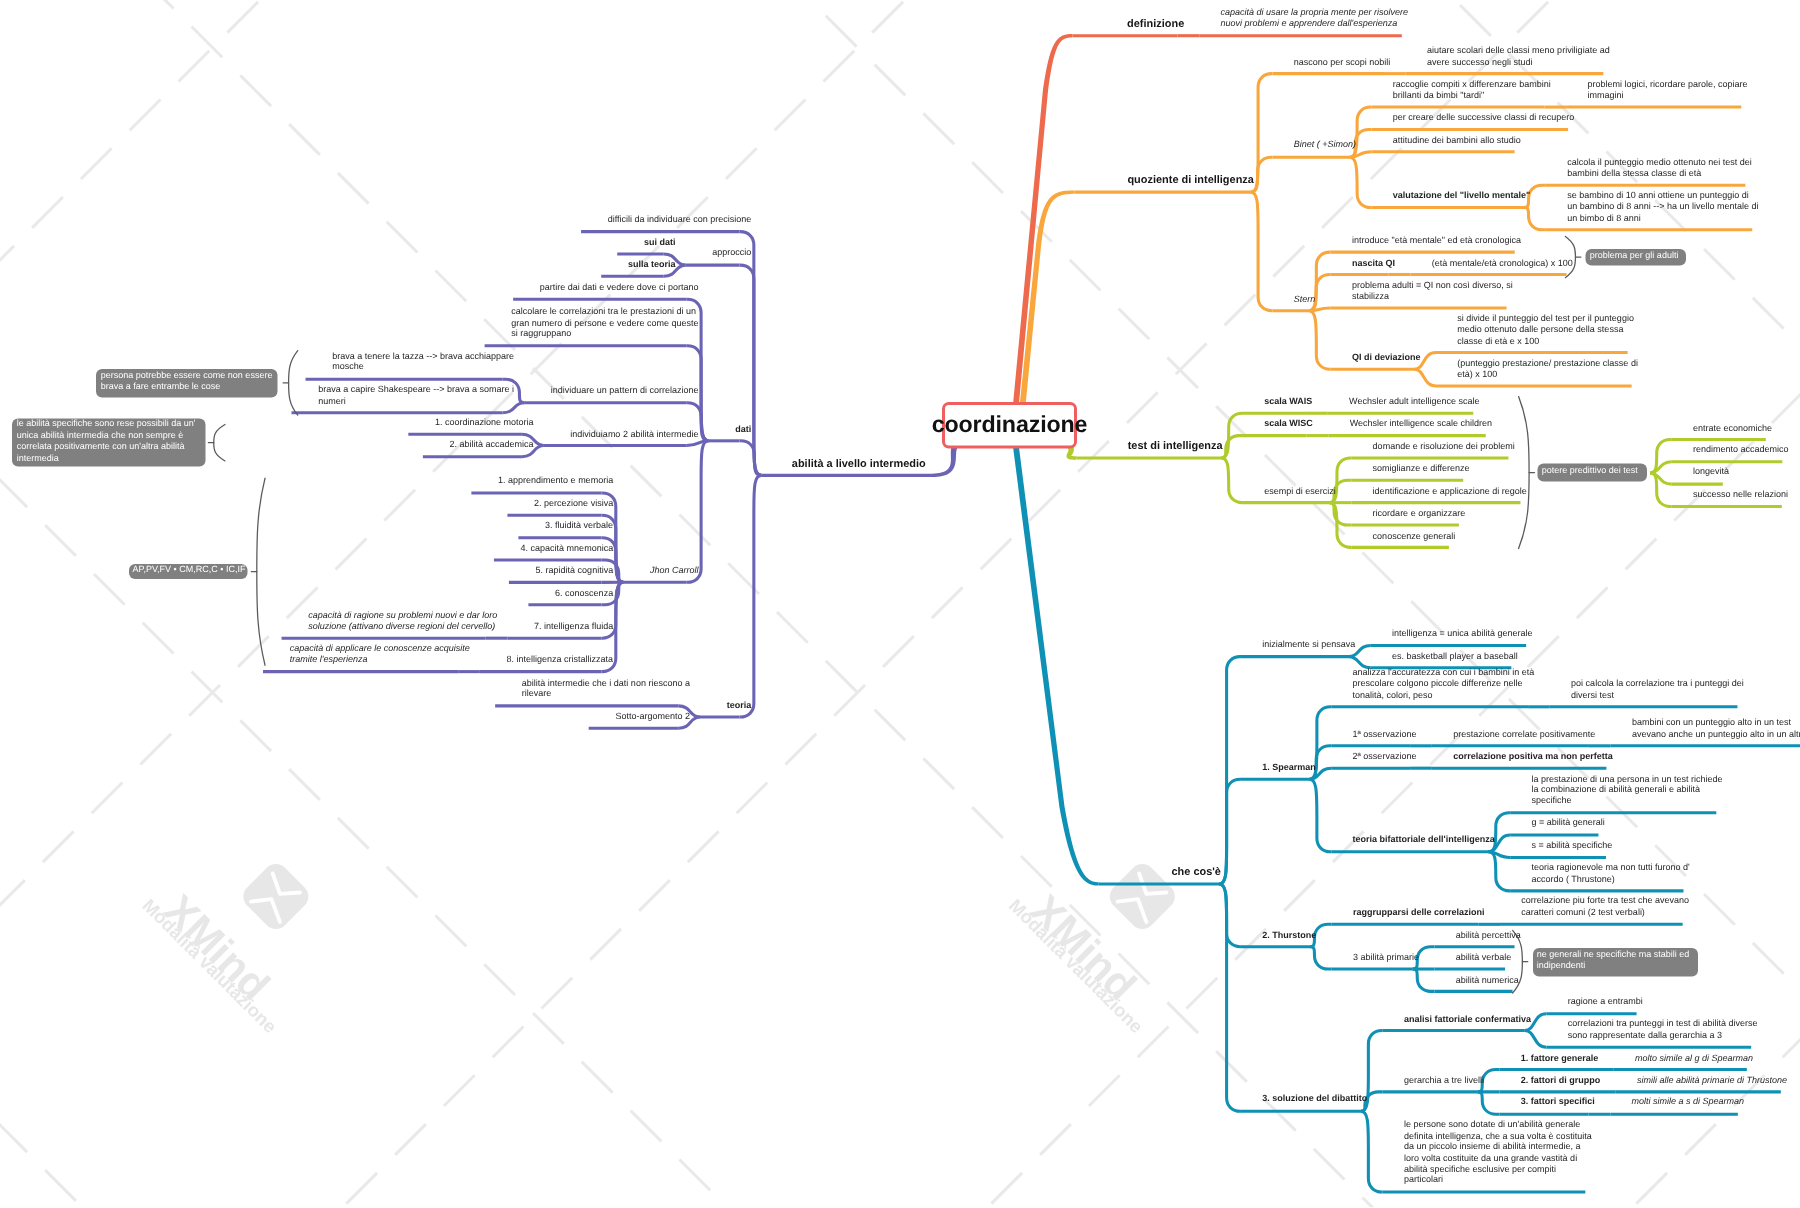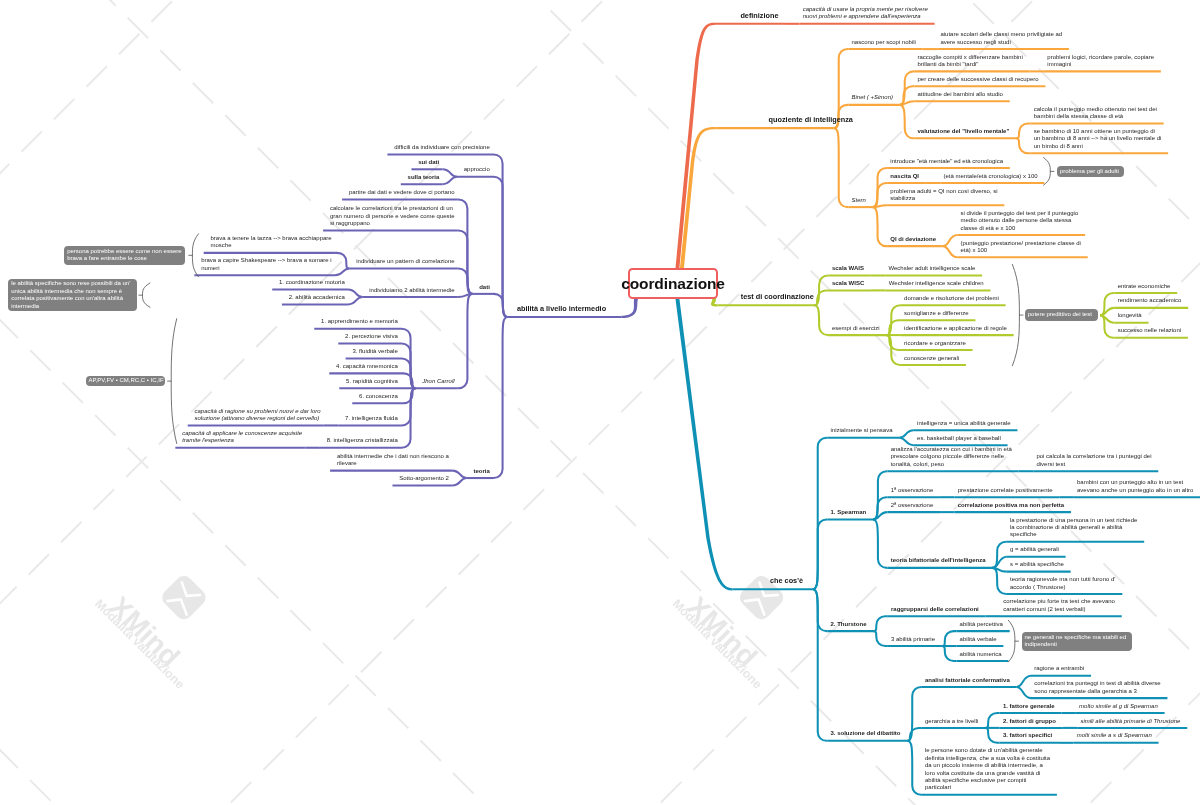--- a/index.html
+++ b/index.html
@@ -1,20 +1,20 @@
 <!DOCTYPE html>
 <html><head>
 <meta charset="utf-8">
 <style>
   html,body{margin:0;padding:0;background:#ffffff;}
   body{width:1200px;height:805px;overflow:hidden;
        font-family:"Liberation Sans",sans-serif;}
   #stage{position:relative;width:1200px;height:805px;background:#ffffff;}
   svg.layer{position:absolute;left:0;top:0;width:1200px;height:805px;pointer-events:none;}
-  #labels{position:absolute;left:0;top:0;width:980px;height:805px;}
+  #labels{position:absolute;left:11px;top:0;width:980px;height:805px;}
   .nd{position:absolute;white-space:pre;color:#1f1f1f;font-size:6px;line-height:7.4px;}
   .nd.b{font-weight:bold;}
   .nd.i{font-style:italic;}
   .nd.m{font-size:7.3px;font-weight:bold;line-height:8.6px;color:#161616;}
   .rootbox{position:absolute;box-sizing:border-box;background:#ffffff;
       border:2.2px solid #EF5F5F;border-radius:4.5px;
       display:flex;align-items:center;justify-content:center;
       font-weight:bold;color:#121212;font-size:15.5px;letter-spacing:-0.1px;}
   .callout{position:absolute;box-sizing:border-box;background:#808080;color:#ffffff;
       border-radius:4px;font-size:6px;line-height:7.6px;white-space:pre;
@@ -257,21 +257,21 @@
       <path d="M192.4 255.3L188.8 255.3" fill="none" stroke="#5a5a5a" stroke-width="0.85" stroke-linecap="round" stroke-linejoin="round"></path>
       <path d="M150 283C142.88 287.13 142.5 290.29 142.5 295.15C142.5 300.01 142.88 303.17 150 307.3" fill="none" stroke="#5a5a5a" stroke-width="0.85" stroke-linecap="round" stroke-linejoin="round"></path>
       <path d="M142.5 295.15L138.9 295.15" fill="none" stroke="#5a5a5a" stroke-width="0.85" stroke-linecap="round" stroke-linejoin="round"></path>
       <path d="M176.7 318.7C171.48 339.92 171.2 356.14 171.2 381.1C171.2 406.06 171.48 422.28 176.7 443.5" fill="none" stroke="#5a5a5a" stroke-width="0.85" stroke-linecap="round" stroke-linejoin="round"></path>
       <path d="M171.2 381.1L167.6 381.1" fill="none" stroke="#5a5a5a" stroke-width="0.85" stroke-linecap="round" stroke-linejoin="round"></path>
     </svg>
   <div id="labels">
       <div class="nd m b" style="left: 740.4px; top: 11.8px;">definizione</div>
       <div class="nd i" style="left: 802.7px; top: 6.02px;">capacità di usare la propria mente per risolvere
 nuovi problemi e apprendere dall'esperienza</div>
-      <div class="nd m b" style="left: 740.6px; top: 116.1px; margin-left: 28px;">quoziente di intelligenza</div>
+      <div class="nd m b" style="left: 740.6px; top: 116.1px;">quoziente di intelligenza</div>
       <div class="nd " style="left: 851.5px; top: 38.71px;">nascono per scopi nobili</div>
       <div class="nd " style="left: 940.38px; top: 31.31px;">aiutare scolari delle classi meno priviligiate ad
 avere successo negli studi</div>
       <div class="nd i" style="left: 851.5px; top: 94.48px;">Binet ( +Simon)</div>
       <div class="nd " style="left: 917.53px; top: 53.61px;">raccoglie compiti x differenzare bambini
 brillanti da bimbi "tardi"</div>
       <div class="nd " style="left: 1047.31px; top: 53.61px;">problemi logici, ricordare parole, copiare
 immagini</div>
       <div class="nd " style="left: 917.53px; top: 75.91px;">per creare delle successive classi di recupero</div>
       <div class="nd " style="left: 917.53px; top: 90.81px;">attitudine dei bambini allo studio</div>
@@ -286,21 +286,21 @@
       <div class="nd b" style="left: 890.34px; top: 172.61px;">nascita QI</div>
       <div class="nd " style="left: 943.53px; top: 172.61px;">(età mentale/età cronologica) x 100</div>
       <div class="nd " style="left: 890.34px; top: 187.51px;">problema adulti = QI non così diverso, si
 stabilizza</div>
       <div class="nd b" style="left: 890.34px; top: 235.76px;">QI di deviazione</div>
       <div class="nd " style="left: 960.53px; top: 209.81px;">si divide il punteggio del test per il punteggio
 medio ottenuto dalle persone della stessa
 classe di età e x 100</div>
       <div class="nd " style="left: 960.53px; top: 239.51px;">(punteggio prestazione/ prestazione classe di
 età) x 100</div>
-      <div class="nd m b" style="left: 740.8px; top: 293.3px;">test di coordinazione</div>
+      <div class="nd m b" style="left: 740.8px; top: 293.3px;">test di intelligenza</div>
       <div class="nd b" style="left: 831.9px; top: 265.12px;">scala WAIS</div>
       <div class="nd " style="left: 888.42px; top: 265.12px;">Wechsler adult intelligence scale</div>
       <div class="nd b" style="left: 831.9px; top: 280.02px;">scala WISC</div>
       <div class="nd " style="left: 888.76px; top: 280.02px;">Wechsler intelligence scale children</div>
       <div class="nd " style="left: 831.9px; top: 324.72px;">esempi di esercizi</div>
       <div class="nd " style="left: 904.09px; top: 294.92px;">domande e risoluzione dei problemi</div>
       <div class="nd " style="left: 904.09px; top: 309.82px;">somiglianze e differenze</div>
       <div class="nd " style="left: 904.09px; top: 324.72px;">identificazione e applicazione di regole</div>
       <div class="nd " style="left: 904.09px; top: 339.62px;">ricordare e organizzare</div>
       <div class="nd " style="left: 904.09px; top: 354.52px;">conoscenze generali</div>

